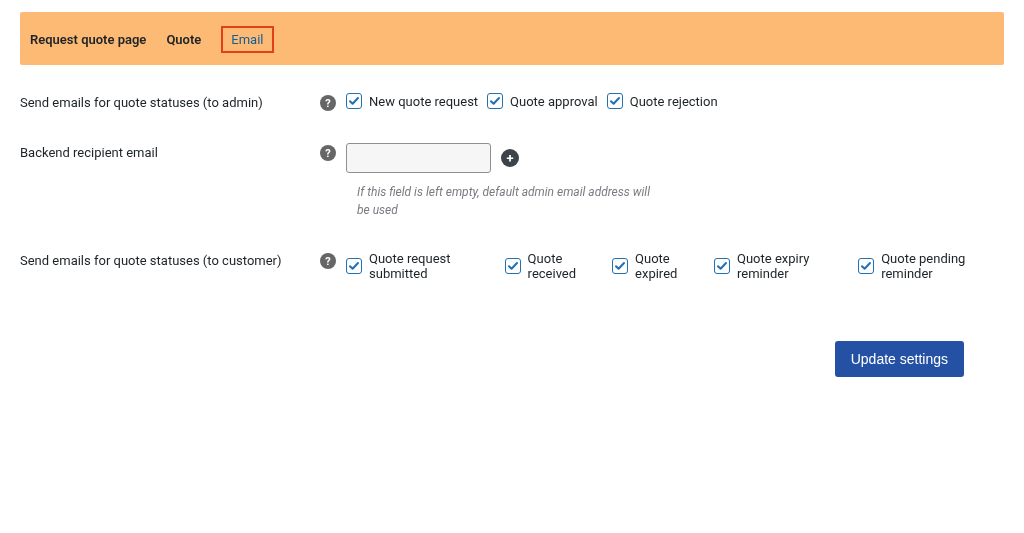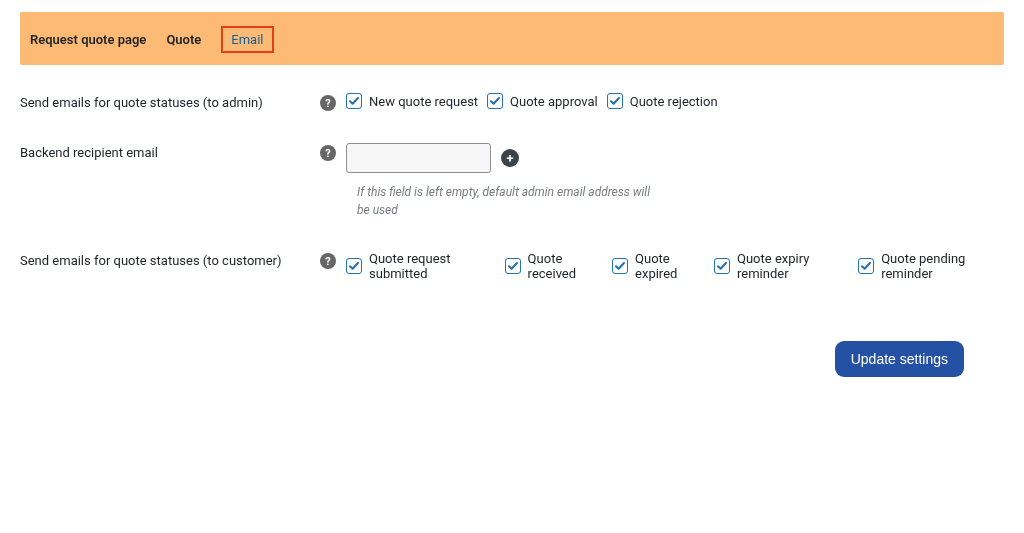--- a/index.html
+++ b/index.html
@@ -157,21 +157,21 @@
   }
   .footer {
     display: flex;
     justify-content: flex-end;
     padding: 30px 60px 20px 20px;
   }
   .btn-primary {
     background: #2451a3;
     color: #fff;
     border: none;
-    border-radius: 9px;
+    border-radius: 3px;
     font-size: 14px;
     font-weight: 500;
     padding: 10px 16px;
     cursor: pointer;
   }
 </style>
 </head>
 <body>
 
 <div class="tabbar">

